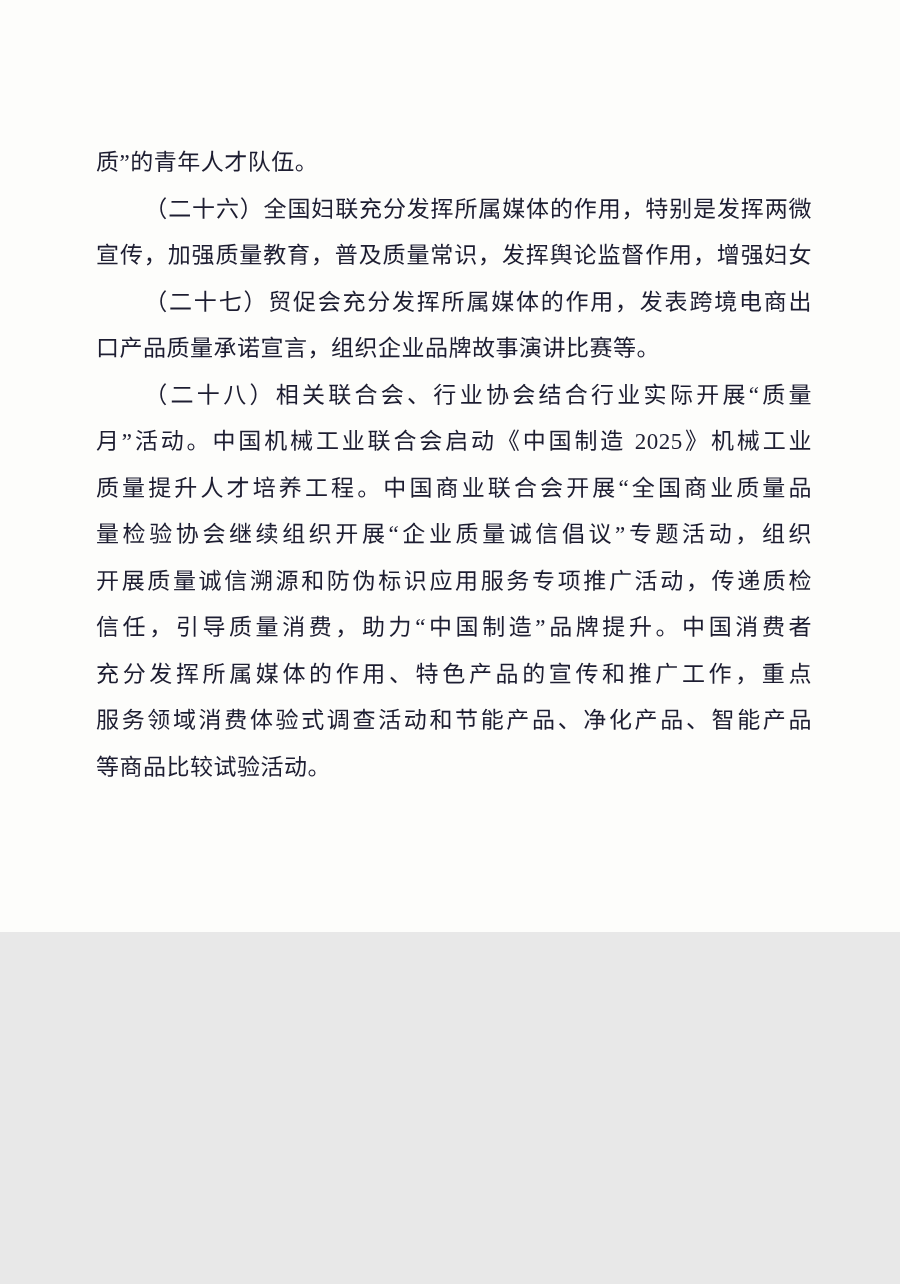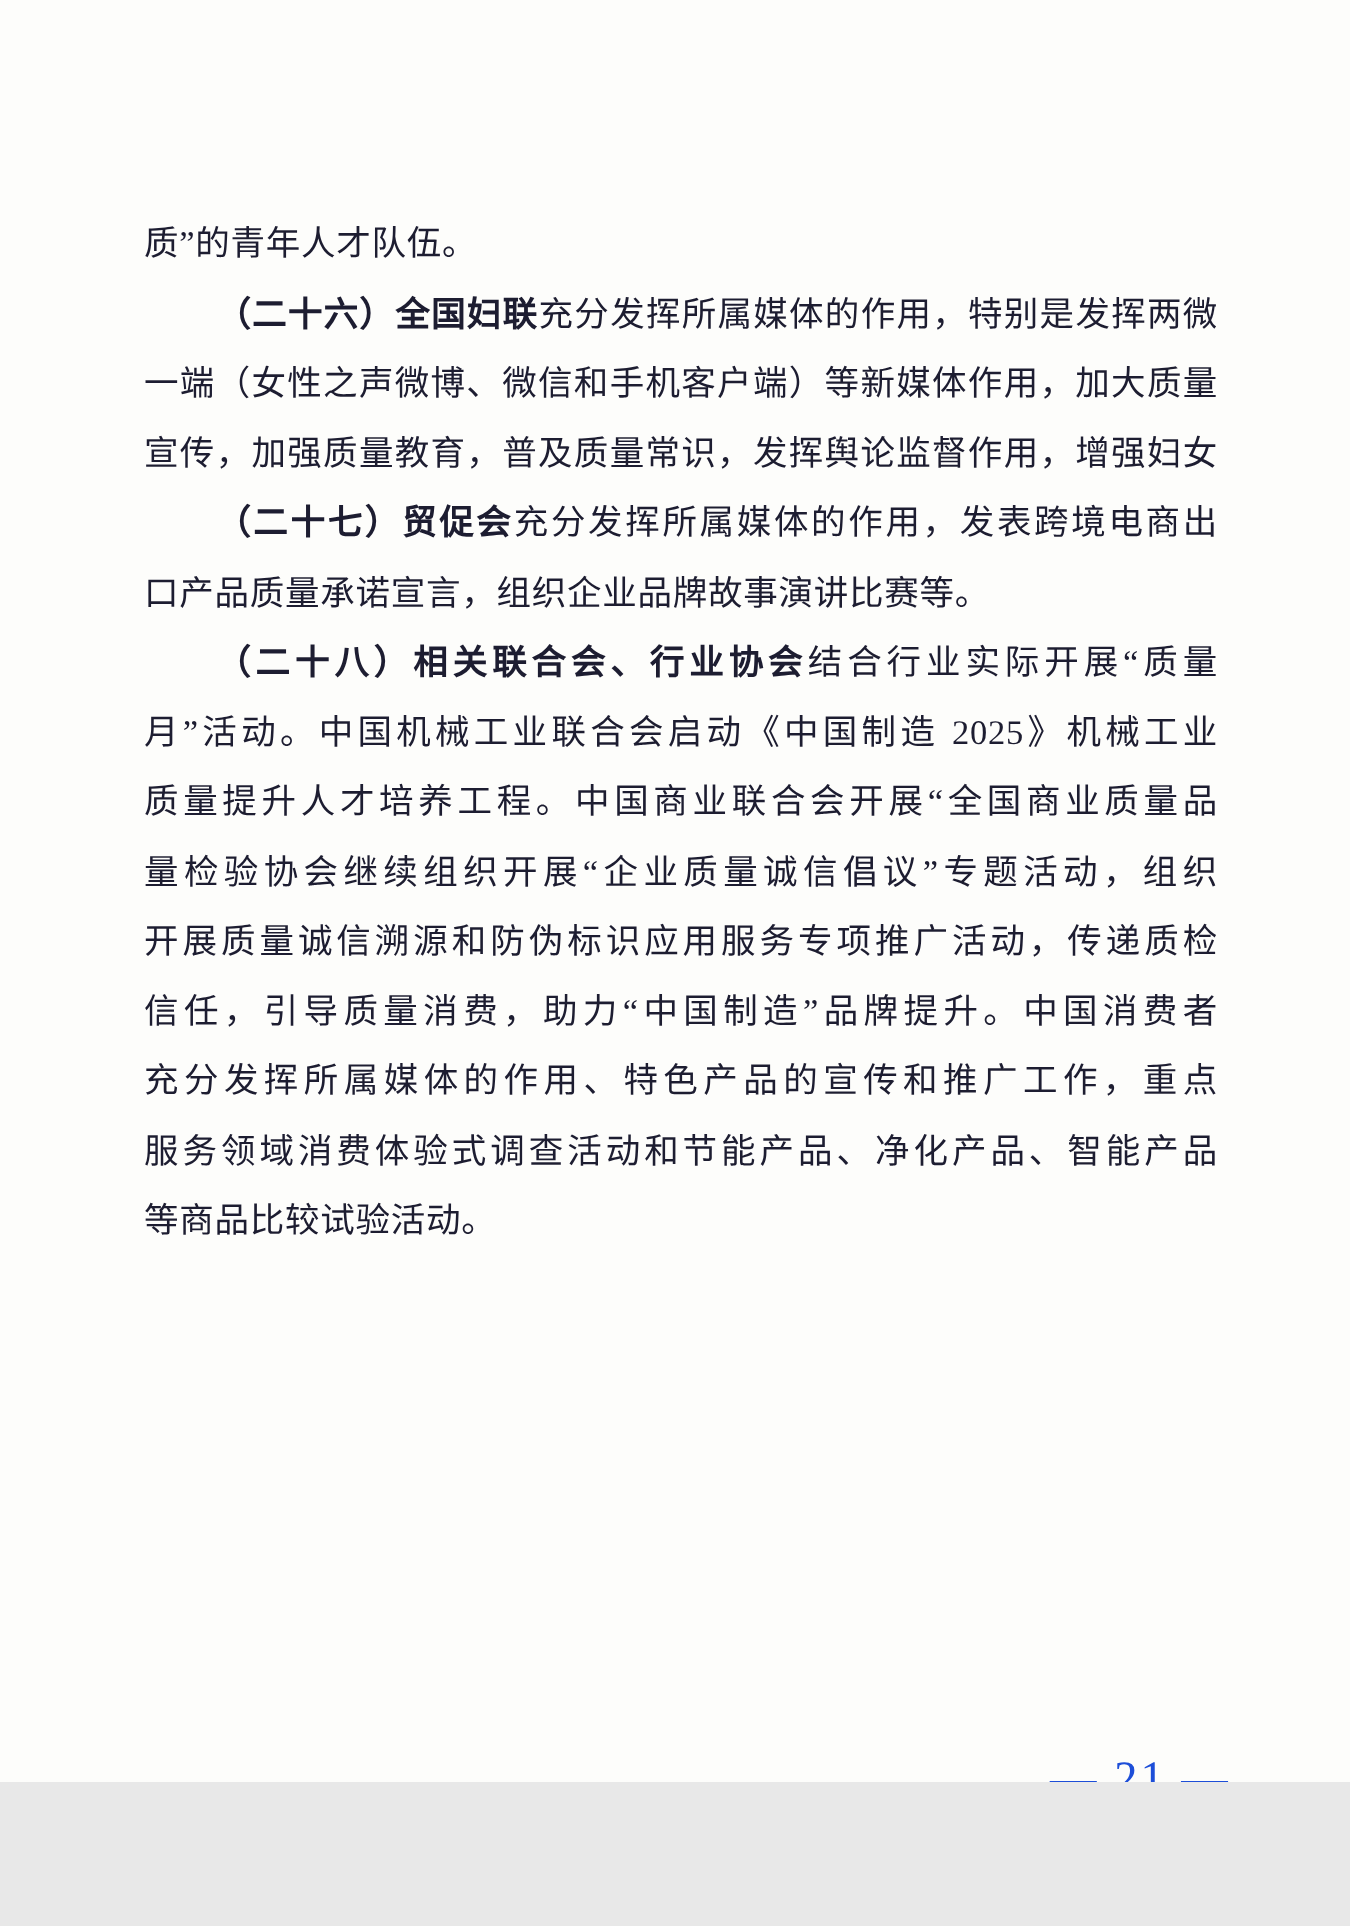--- a/index.html
+++ b/index.html
@@ -3,21 +3,21 @@
 <meta charset="utf-8">
 <style>
   html, body {
     margin: 0;
     padding: 0;
     background: #e8e8e8;
   }
   .page {
     position: relative;
     width: 900px;
-    height: 1188px;
+    height: 932px;
     margin: 0 auto;
     background: #fdfdfb;
     overflow: hidden;
     font-family: "Liberation Serif", "DejaVu Serif", serif;
     color: #1d1d31;
   }
   .text-block {
     position: absolute;
     left: 96px;
     top: 140px;
@@ -33,21 +33,21 @@
   }
   .line.justify {
     text-align: justify;
     text-align-last: justify;
     text-justify: inter-character;
   }
   .line.indent {
     text-indent: 2.1em;
   }
   .line .seg-bold {
-    font-weight: 700;
+    font-weight: 400;
   }
   .page-number {
     position: absolute;
     left: 700px;
     top: 1168px;
     width: 110px;
     font-size: 31px;
     line-height: 34px;
     letter-spacing: 2px;
     text-align: center;
@@ -55,21 +55,20 @@
     white-space: nowrap;
   }
 </style>
 </head>
 <body>
 
 <div class="page">
   <div class="text-block" id="text-block">
       <div class="line"><span class="seg-normal">质”的青年人才队伍。</span></div>
       <div class="line justify indent"><span class="seg-bold">（二十六）全国妇联</span><span class="seg-normal">充分发挥所属媒体的作用，特别是发挥两微</span></div>
-      <div class="line justify"><span class="seg-normal">一端（女性之声微博、微信和手机客户端）等新媒体作用，加大质量</span></div>
       <div class="line justify"><span class="seg-normal">宣传，加强质量教育，普及质量常识，发挥舆论监督作用，增强妇女</span></div>
       <div class="line justify indent"><span class="seg-bold">（二十七）贸促会</span><span class="seg-normal">充分发挥所属媒体的作用，发表跨境电商出</span></div>
       <div class="line"><span class="seg-normal">口产品质量承诺宣言，组织企业品牌故事演讲比赛等。</span></div>
       <div class="line justify indent"><span class="seg-bold">（二十八）相关联合会、行业协会</span><span class="seg-normal">结合行业实际开展“质量</span></div>
       <div class="line justify"><span class="seg-normal">月”活动。中国机械工业联合会启动《中国制造 2025》机械工业</span></div>
       <div class="line justify"><span class="seg-normal">质量提升人才培养工程。中国商业联合会开展“全国商业质量品</span></div>
       <div class="line justify"><span class="seg-normal">量检验协会继续组织开展“企业质量诚信倡议”专题活动，组织</span></div>
       <div class="line justify"><span class="seg-normal">开展质量诚信溯源和防伪标识应用服务专项推广活动，传递质检</span></div>
       <div class="line justify"><span class="seg-normal">信任，引导质量消费，助力“中国制造”品牌提升。中国消费者</span></div>
       <div class="line justify"><span class="seg-normal">充分发挥所属媒体的作用、特色产品的宣传和推广工作，重点</span></div>

